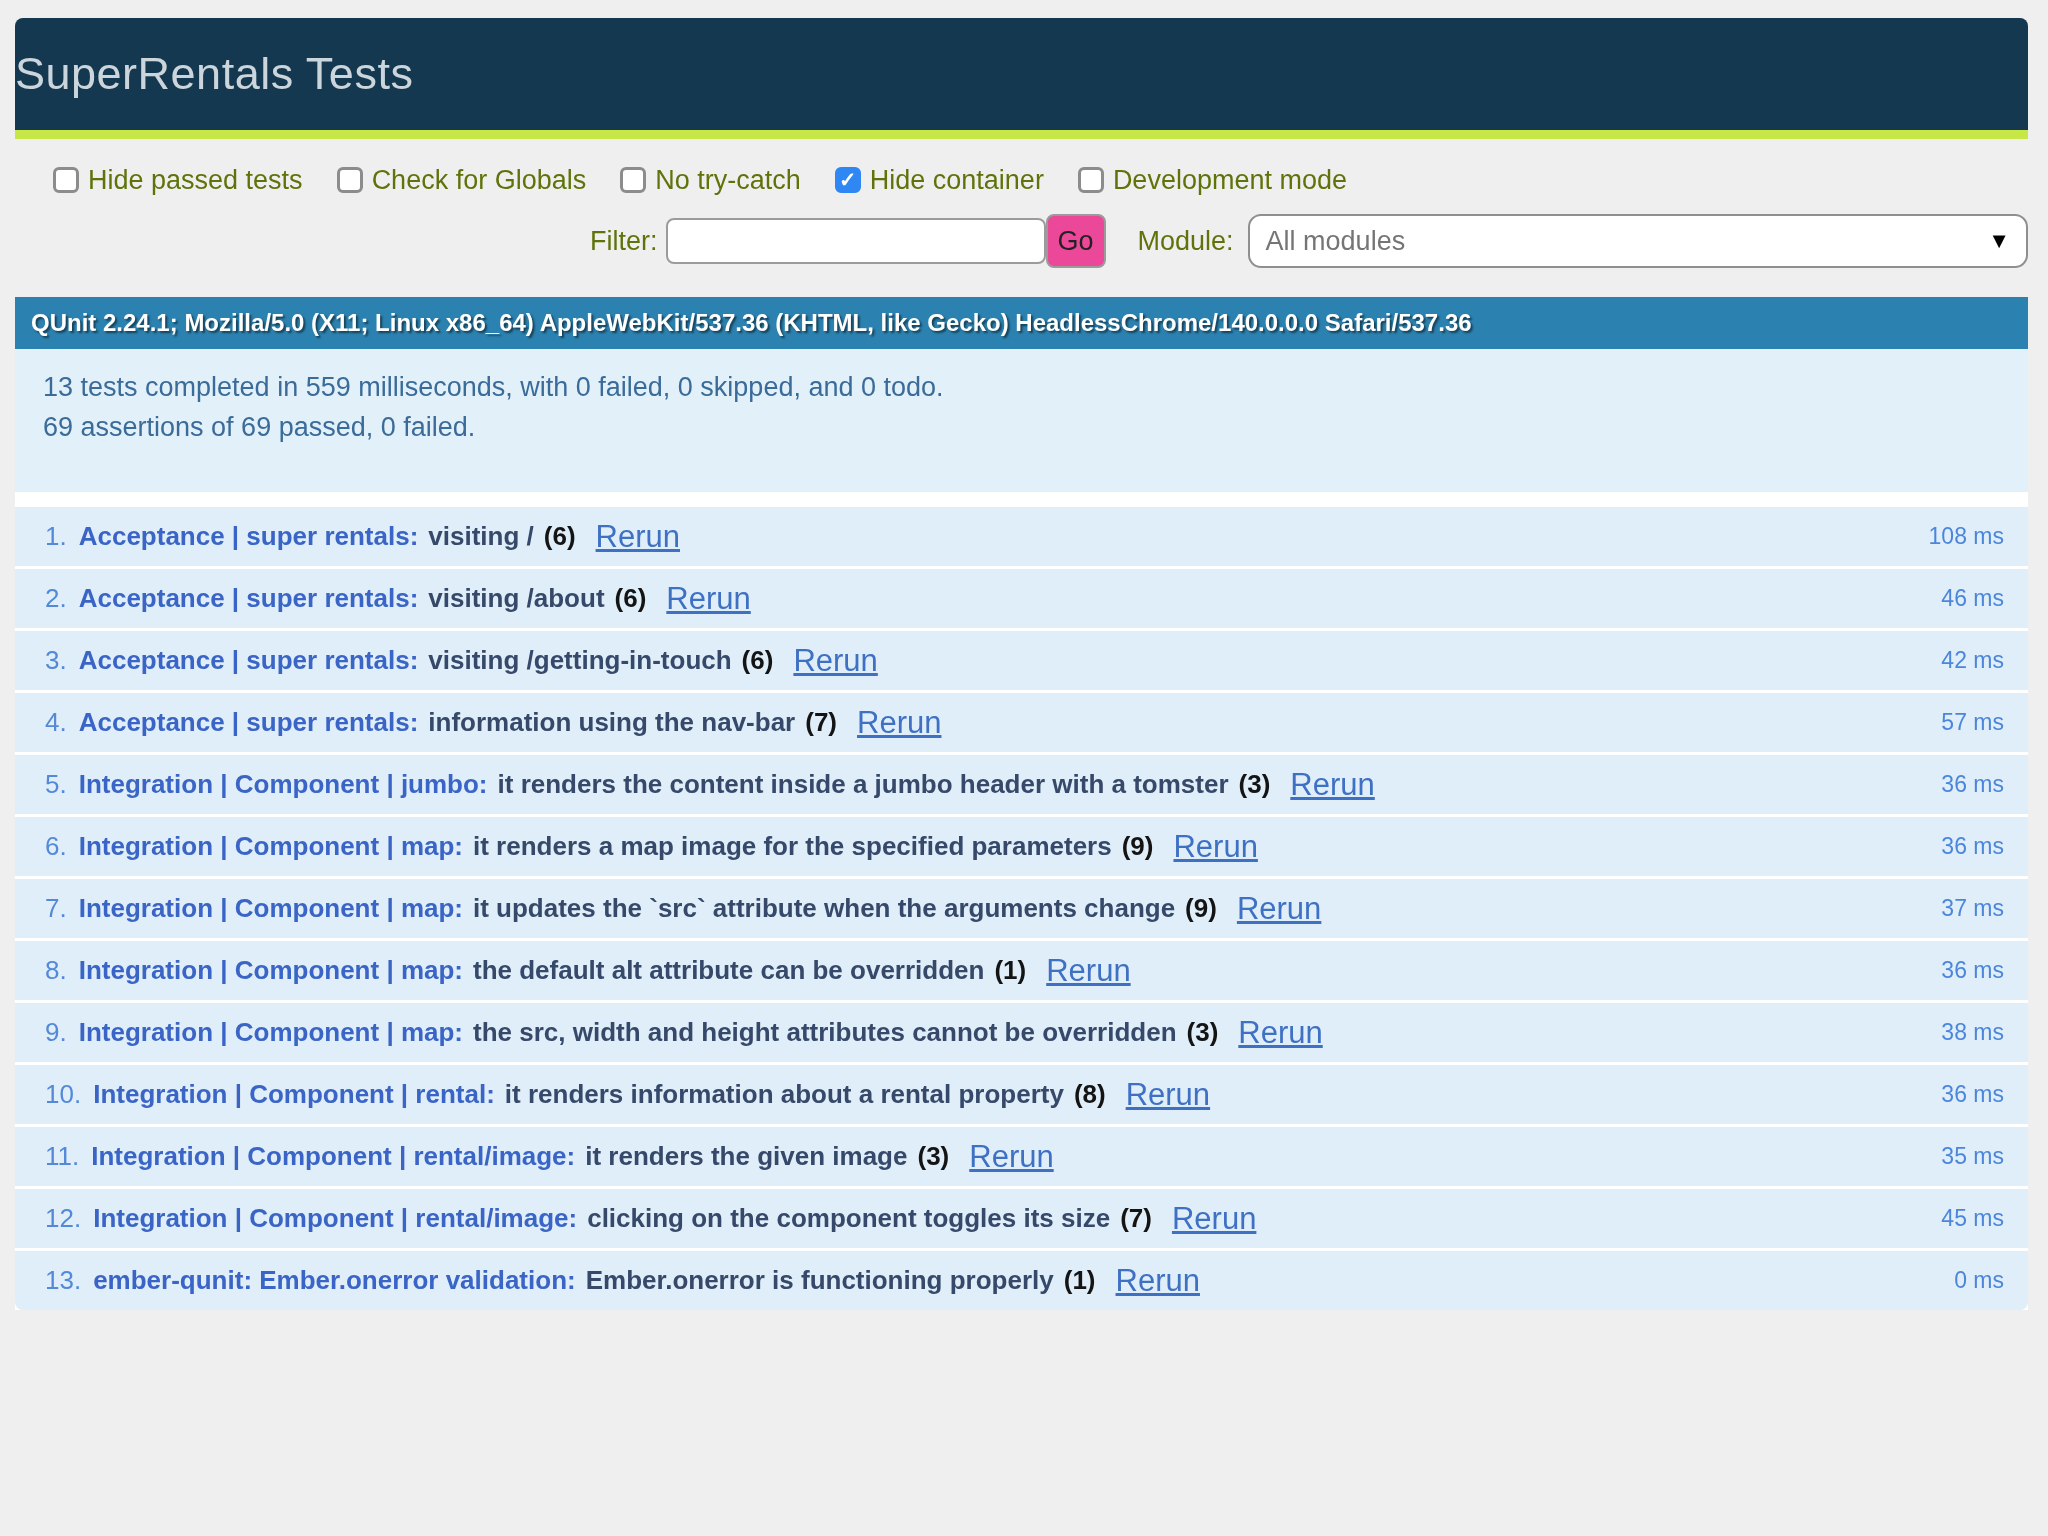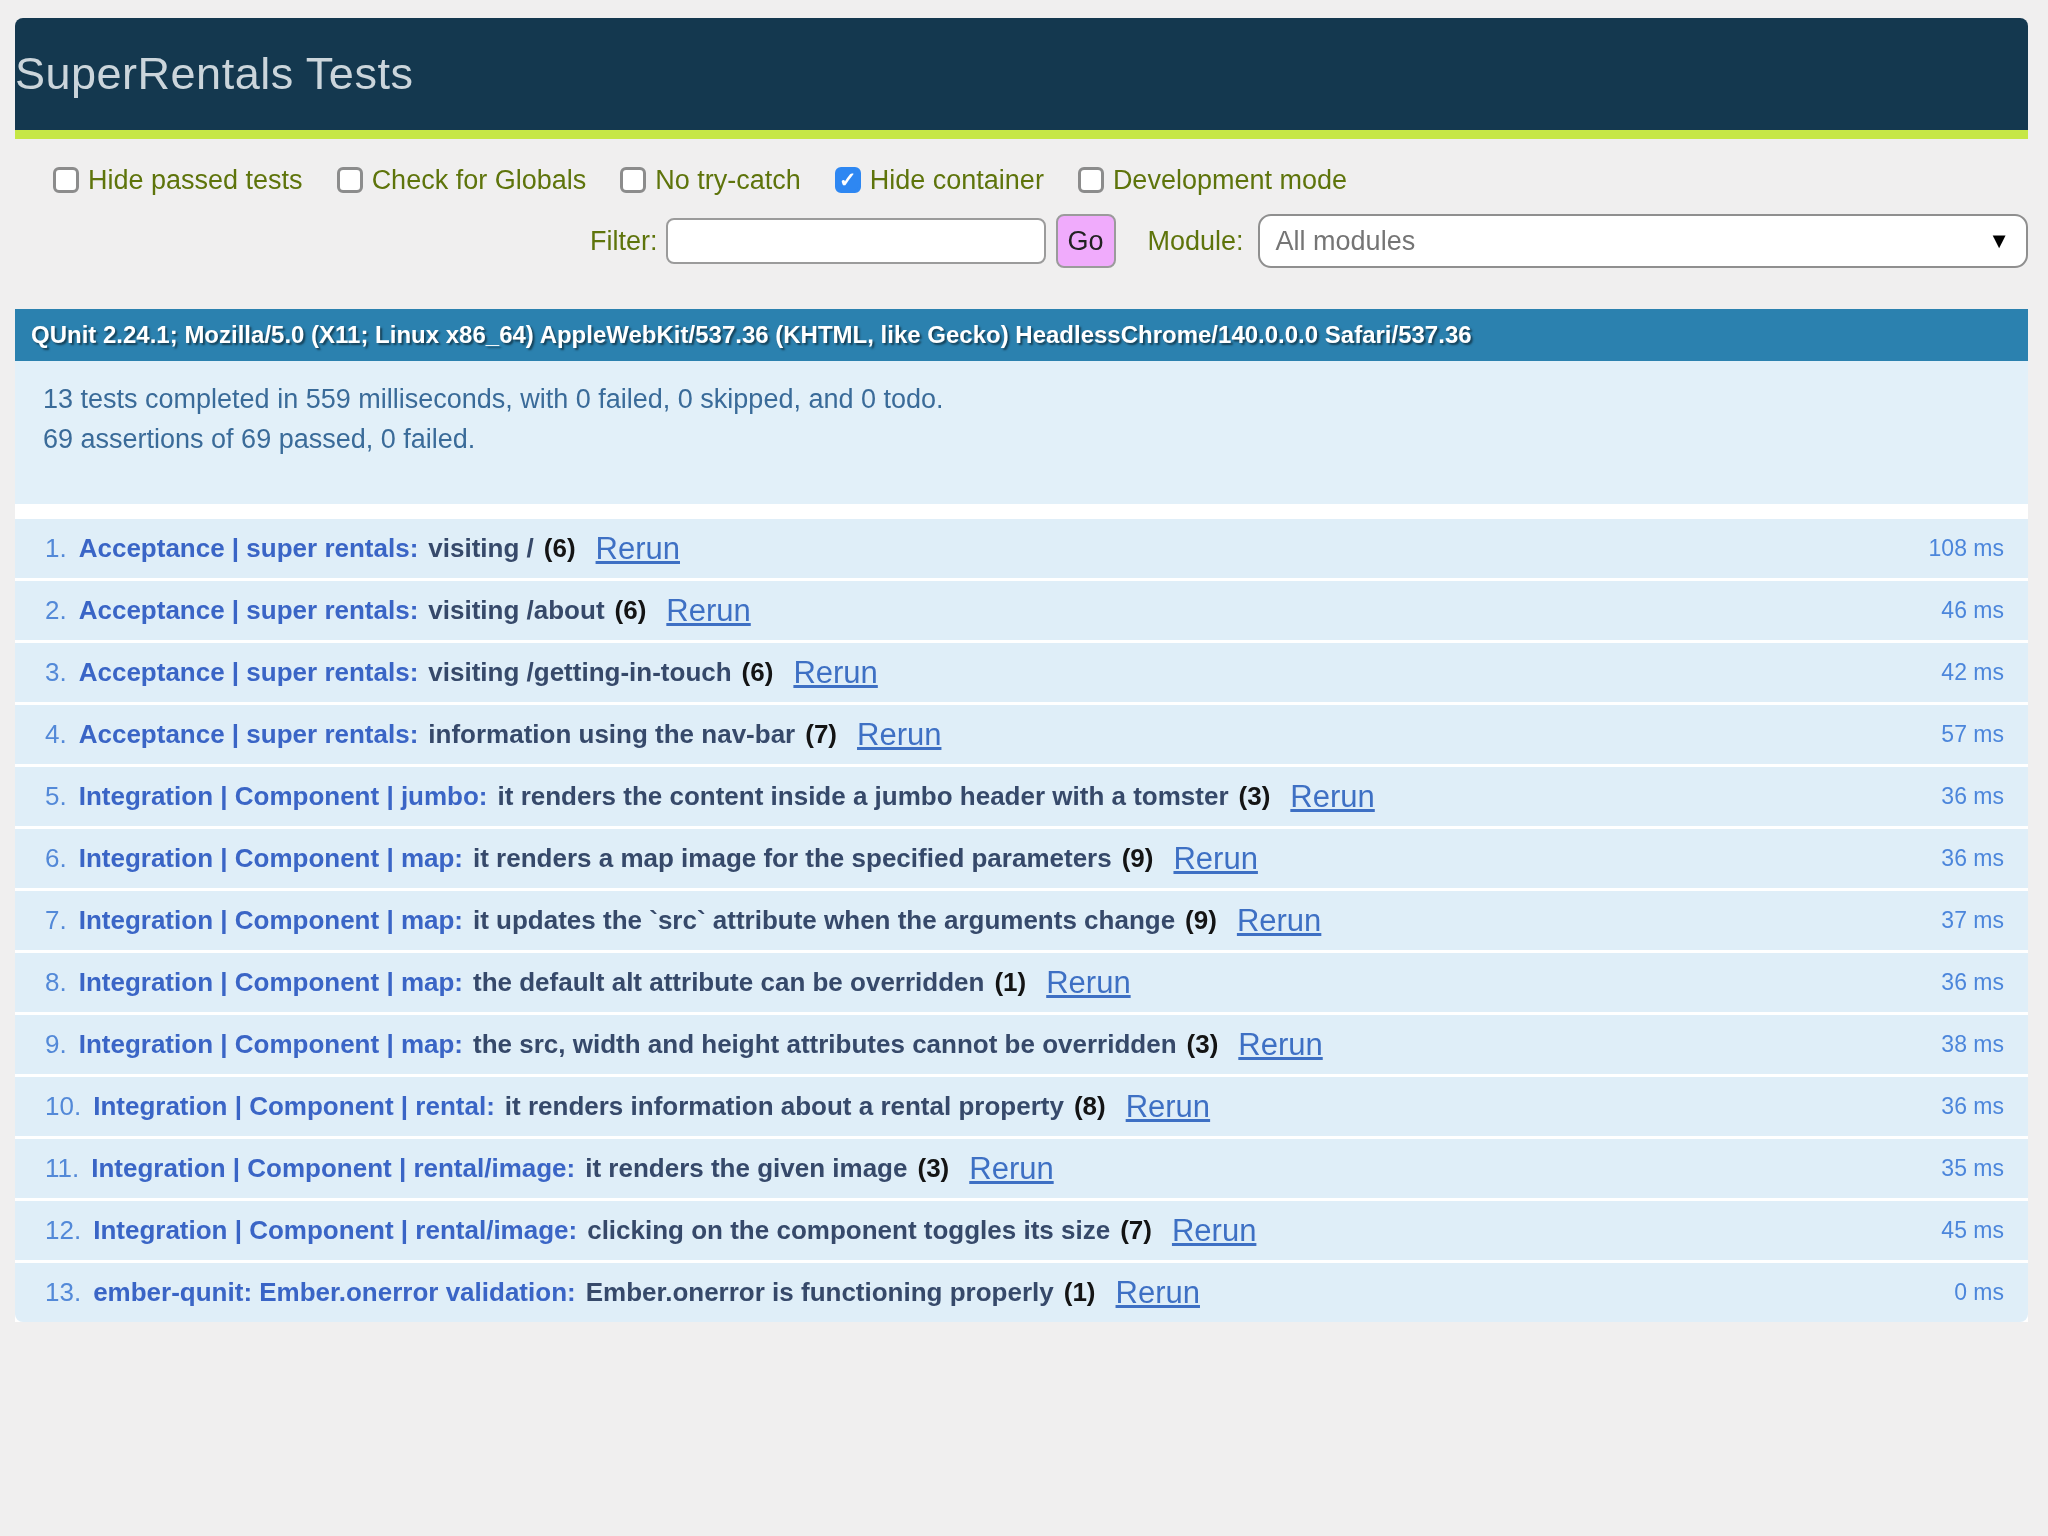--- a/index.html
+++ b/index.html
@@ -18,21 +18,21 @@
     height:112px;
     display:flex; align-items:center;
   }
   .qunit-header h1 {
     margin:0; font-size:45px; font-weight:400;
     color:#CBD5DB; letter-spacing:0.5px;
   }
   .qunit-banner { height:9px; background:#C6E746; }
 
   
-  .toolbar { padding:24px 0 40px 38px; }
+  .toolbar { padding:24px 0 28px 38px; }
   .cb-row { display:flex; align-items:center; gap:34px; height:34px; }
   .cb { display:inline-flex; align-items:center; gap:9px; cursor:pointer; }
   .box {
     width:26px; height:26px; box-sizing:border-box;
     border:3px solid #8C8C8C; border-radius:6px; background:#fff;
     display:inline-flex; align-items:center; justify-content:center;
     flex:0 0 auto;
   }
   .box.checked {
     border-color:#2E87F2; background:#2E87F2;
@@ -44,22 +44,22 @@
     margin:16px 0 0 537px; height:56px;
   }
   .filter-row .olive { margin-right:8px; }
   #filter-input {
     width:380px; height:46px; box-sizing:border-box;
     border:2px solid #9B9B9B; border-radius:8px;
     font-size:26px; padding:0 12px; background:#fff;
     font-family:"Liberation Sans", sans-serif;
   }
   #go-btn {
-    margin-left:10px; height:54px; min-width:56px;
-    background:#f0abfc; border:2px solid #9B9B9B; border-radius:8px;
+    height:54px; min-width:56px;
+    background:#ec4899; border:2px solid #9B9B9B; border-radius:8px;
     font-size:27px; color:#222; padding:0 10px;
     font-family:"Liberation Sans", sans-serif; cursor:pointer;
   }
   .module-wrap { display:flex; align-items:center; flex:1; margin-left:32px; }
   .select {
     flex:1; height:54px; box-sizing:border-box;
     border:2px solid #8F8F8F; border-radius:13px; background:#fff;
     display:flex; align-items:center; padding:0 16px;
     color:#757575; font-size:27px; margin-left:6px; cursor:pointer;
   }

